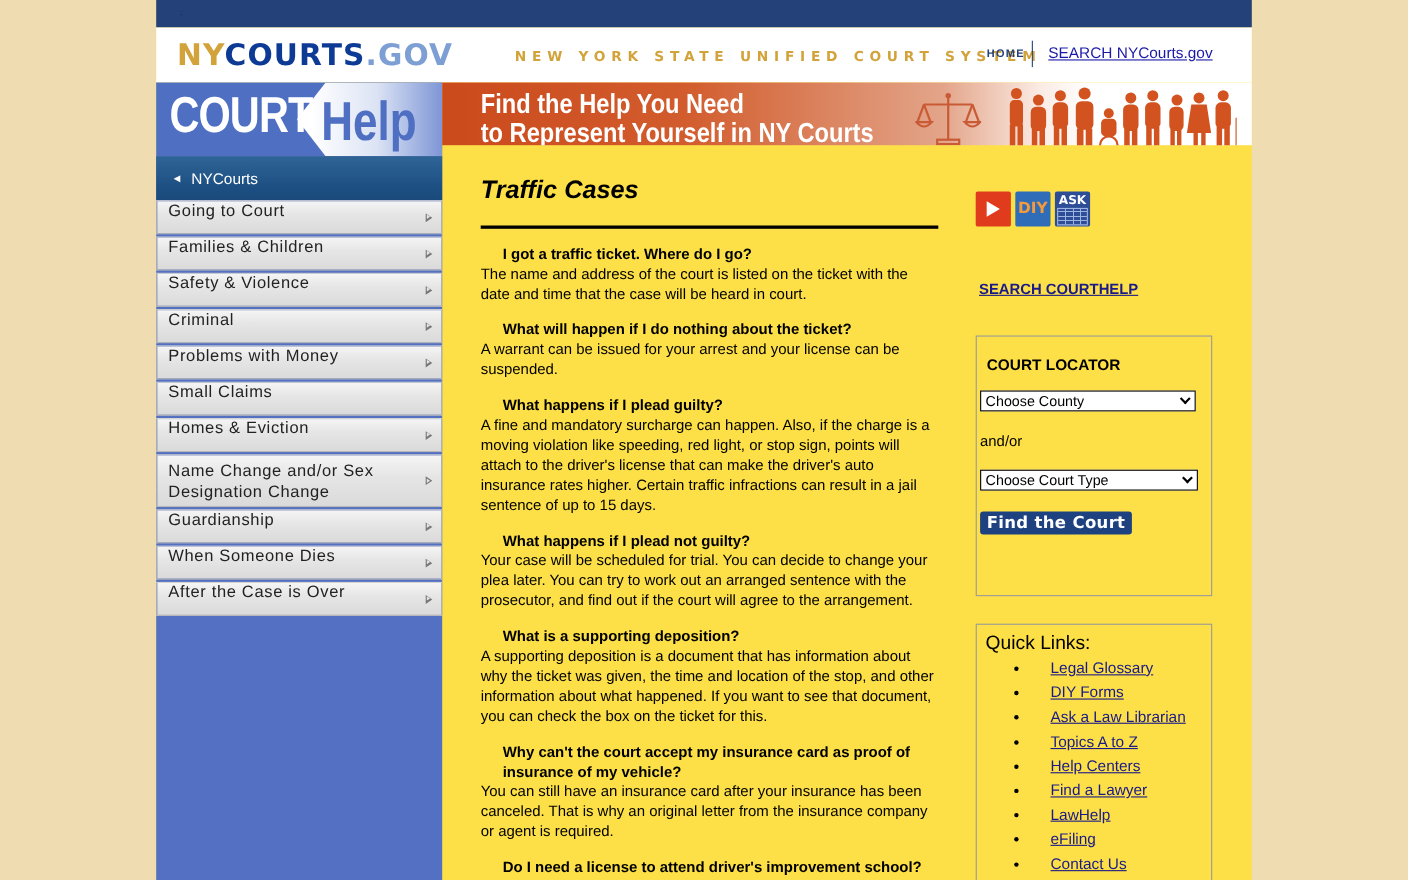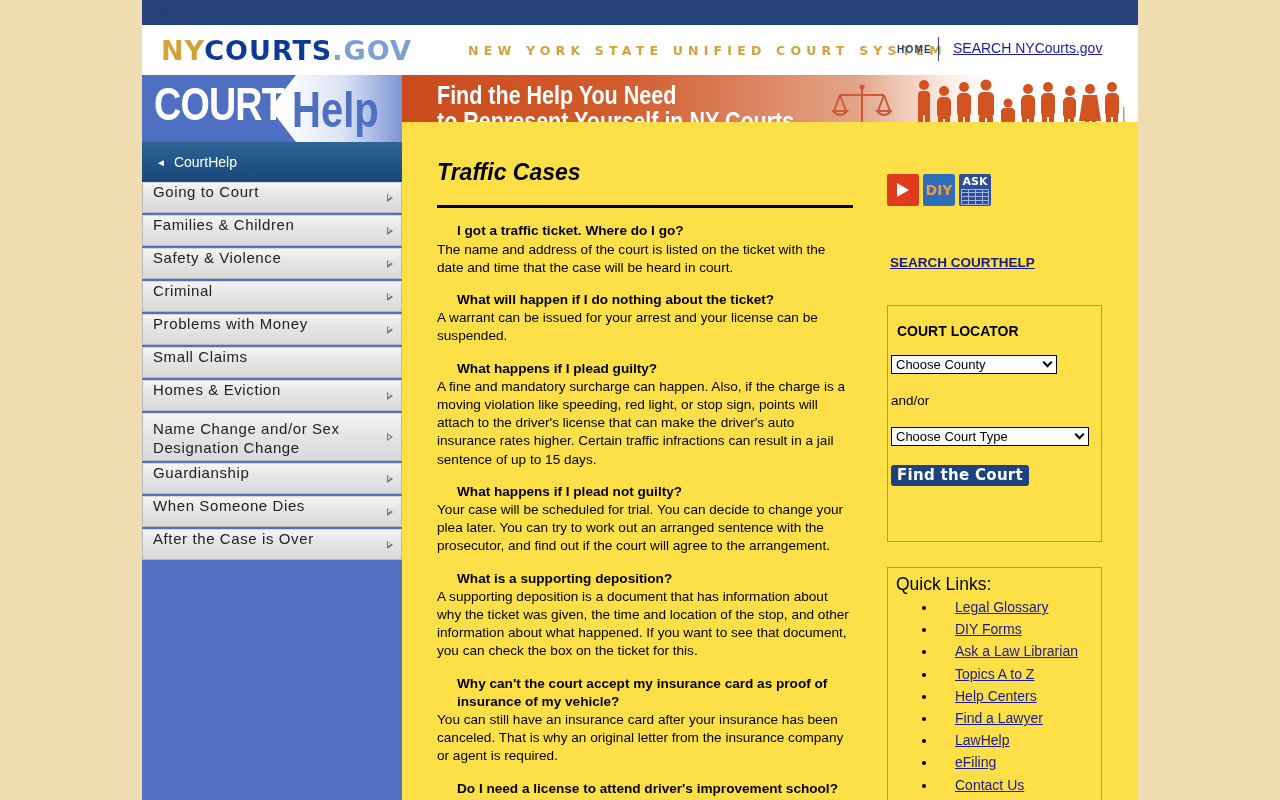--- a/index.html
+++ b/index.html
@@ -13,21 +13,21 @@
   .brandbar { height: 50px; position: relative; background: #fff; }
   .logo { position: absolute; left: 19px; top: 10px; font-family: "DejaVu Sans", sans-serif; font-weight: bold; font-size: 27px; letter-spacing: 1px; }
   .logo .ny { color: #d2a33b; }
   .logo .courts { color: #0d3a94; }
   .logo .gov { color: #7e9fd3; }
   .tagline { position: absolute; left: 326px; top: 18px; font-family: "DejaVu Sans", sans-serif; font-weight: bold; font-size: 12.5px; letter-spacing: 5.2px; color: #d2a33b; white-space: nowrap; }
   .home-link { position: absolute; left: 755px; top: 19px; font-size: 10px; letter-spacing: 1.2px; color: #25417a; font-weight: bold; text-decoration: none; }
   .vsep { position: absolute; left: 796px; top: 12px; width: 1px; height: 24px; background: #25417a; }
   .search-site { position: absolute; left: 811px; top: 15px; font-size: 14px; color: #1a1aa8; text-decoration: underline; }
 
-  .banner { height: 47px; position: relative; display: flex; }
+  .banner { height: 57px; position: relative; display: flex; }
   .ch-logo { width: 260px; height: 67px; position: relative; background: #4f6fc2; overflow: hidden; }
   .ch-logo .arrow-white { position: absolute; left: 128px; top: 0; width: 132px; height: 67px; background: linear-gradient(90deg, #ffffff 10%, #dbe3f4 55%, #7e96d6 100%); clip-path: polygon(26px 0, 100% 0, 100% 100%, 26px 100%, 0 50%); }
   .ch-logo .court { position: absolute; left: 12px; top: 6px; color: #fff; font-family: "Liberation Sans", sans-serif; font-weight: bold; font-size: 46px; letter-spacing: -1px; transform: scaleX(0.82); transform-origin: left; line-height: 1; }
   .ch-logo .help { position: absolute; left: 150px; top: 10px; color: #4f6fc2; font-family: "Liberation Sans", sans-serif; font-weight: bold; font-size: 50px; transform: scaleX(0.8); transform-origin: left; line-height: 1; }
   .ch-banner { flex: 1; position: relative; background: linear-gradient(90deg, #cb4a1c 0%, #d25c2d 30%, #e3a58a 62%, #fbece5 74%, #ffffff 80%); overflow: hidden; }
   .ch-banner .line { position: absolute; left: 35px; color: #fff; font-weight: bold; font-size: 25px; transform: scaleX(0.86); transform-origin: left; white-space: nowrap; line-height: 1; }
   .ch-banner .l1 { top: 8px; }
   .ch-banner .l2 { top: 34px; }
   .scales { position: absolute; left: 430px; top: 8px; }
   .people { position: absolute; left: 508px; top: 2px; }
@@ -56,21 +56,21 @@
   .ico.ask { background: #2d4d96; flex-direction: column; justify-content: flex-start; color: #fff; font-weight: bold; font-size: 11px; padding-top: 1px; font-family: "DejaVu Sans", sans-serif; }
   .ico.ask .grid { width: 28px; height: 16px; margin-top: 1px; background:
       repeating-linear-gradient(90deg, transparent 0 6px, #9fb3e2 6px 7px),
       repeating-linear-gradient(0deg, transparent 0 3px, #9fb3e2 3px 4px); border: 1px solid #9fb3e2; }
   .search-ch { position: absolute; left: 3px; top: 113px; font-weight: bold; font-size: 13.5px; color: #1a1a88; text-decoration: underline; white-space: nowrap; }
 
   .locator { position: absolute; left: 0; top: 163px; width: 215px; height: 237px; border: 1px solid #9a9a9a; padding: 16px 0 0 3px; }
   .locator h3 { font-size: 14px; font-weight: bold; margin-left: 6px; margin-top: 1px; }
   .sel { display: block; height: 19px; border: 1px solid #000; background: #fff; font-size: 13px; padding: 0 4px; position: relative; line-height: 17px; color: #000; }
   .sel .chev { position: absolute; right: 5px; top: 3px; width: 7px; height: 7px; border-right: 2px solid #000; border-bottom: 2px solid #000; transform: rotate(45deg); }
-  .sel.county { width: 166px; margin-top: 16px; }
+  .sel.county { width: 196px; margin-top: 16px; }
   .andor { font-size: 13.5px; margin-top: 19px; }
   .sel.ctype { width: 198px; margin-top: 19px; }
   .findbtn { display: inline-block; margin-top: 19px; background: #1e4180; color: #fff; font-family: "DejaVu Sans", sans-serif; font-weight: bold; font-size: 15px; padding: 1px 6px 2px; border-radius: 3px; letter-spacing: 0.3px; }
 
   .quick { position: absolute; left: 0; top: 425px; width: 215px; height: 240px; border: 1px solid #9a9a9a; padding: 6px 0 0 8px; }
   .quick h3 { font-size: 17.5px; font-weight: normal; }
   .quick ul { list-style: none; margin-top: 1px; }
   .quick li { position: relative; padding-left: 47px; font-size: 14px; line-height: 22.2px; }
   .quick li::before { content: ""; position: absolute; left: 26px; top: 10px; width: 4px; height: 4px; background: #000; border-radius: 50%; }
   .quick li span { color: #1a1a88; text-decoration: underline; margin-left: 12px; }
@@ -160,21 +160,21 @@
             <rect x="203" y="38" width="5" height="24"></rect>
           <rect x="213" y="30" width="1.5" height="32" fill="#e08a6a"></rect>
         </g>
       </svg>
     </div>
   </div>
 
   <nav class="sidebar">
     <div class="sidebar-head">
       <span class="back">◄</span>
-      <span>CourtHelp</span>
+      <span>NYCourts</span>
     </div>
     <div class="nav-item first">
         <span class="lbl">Going to Court</span>
         <span class="caret"></span>
       </div>
     <div class="nav-item">
         <span class="lbl">Families &amp; Children</span>
         <span class="caret"></span>
       </div>
     <div class="nav-item">

